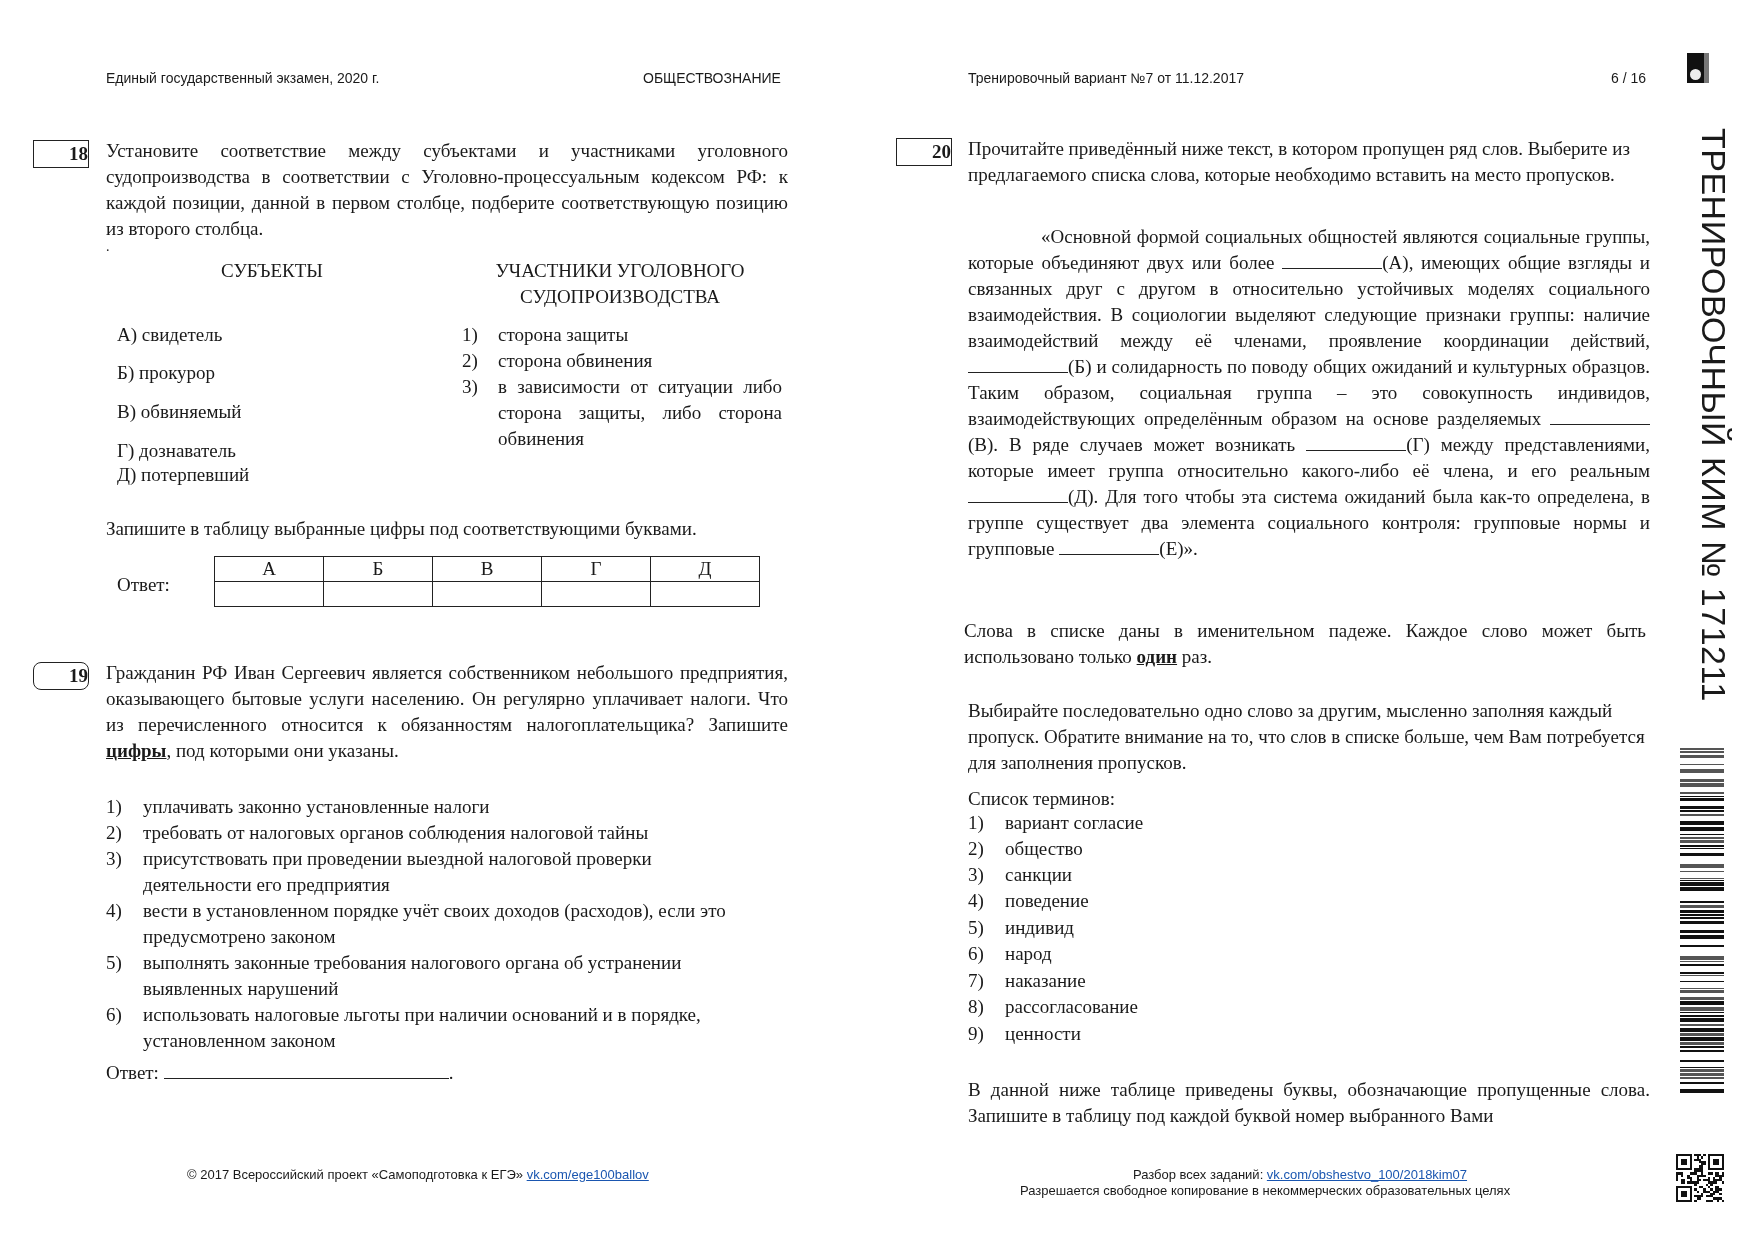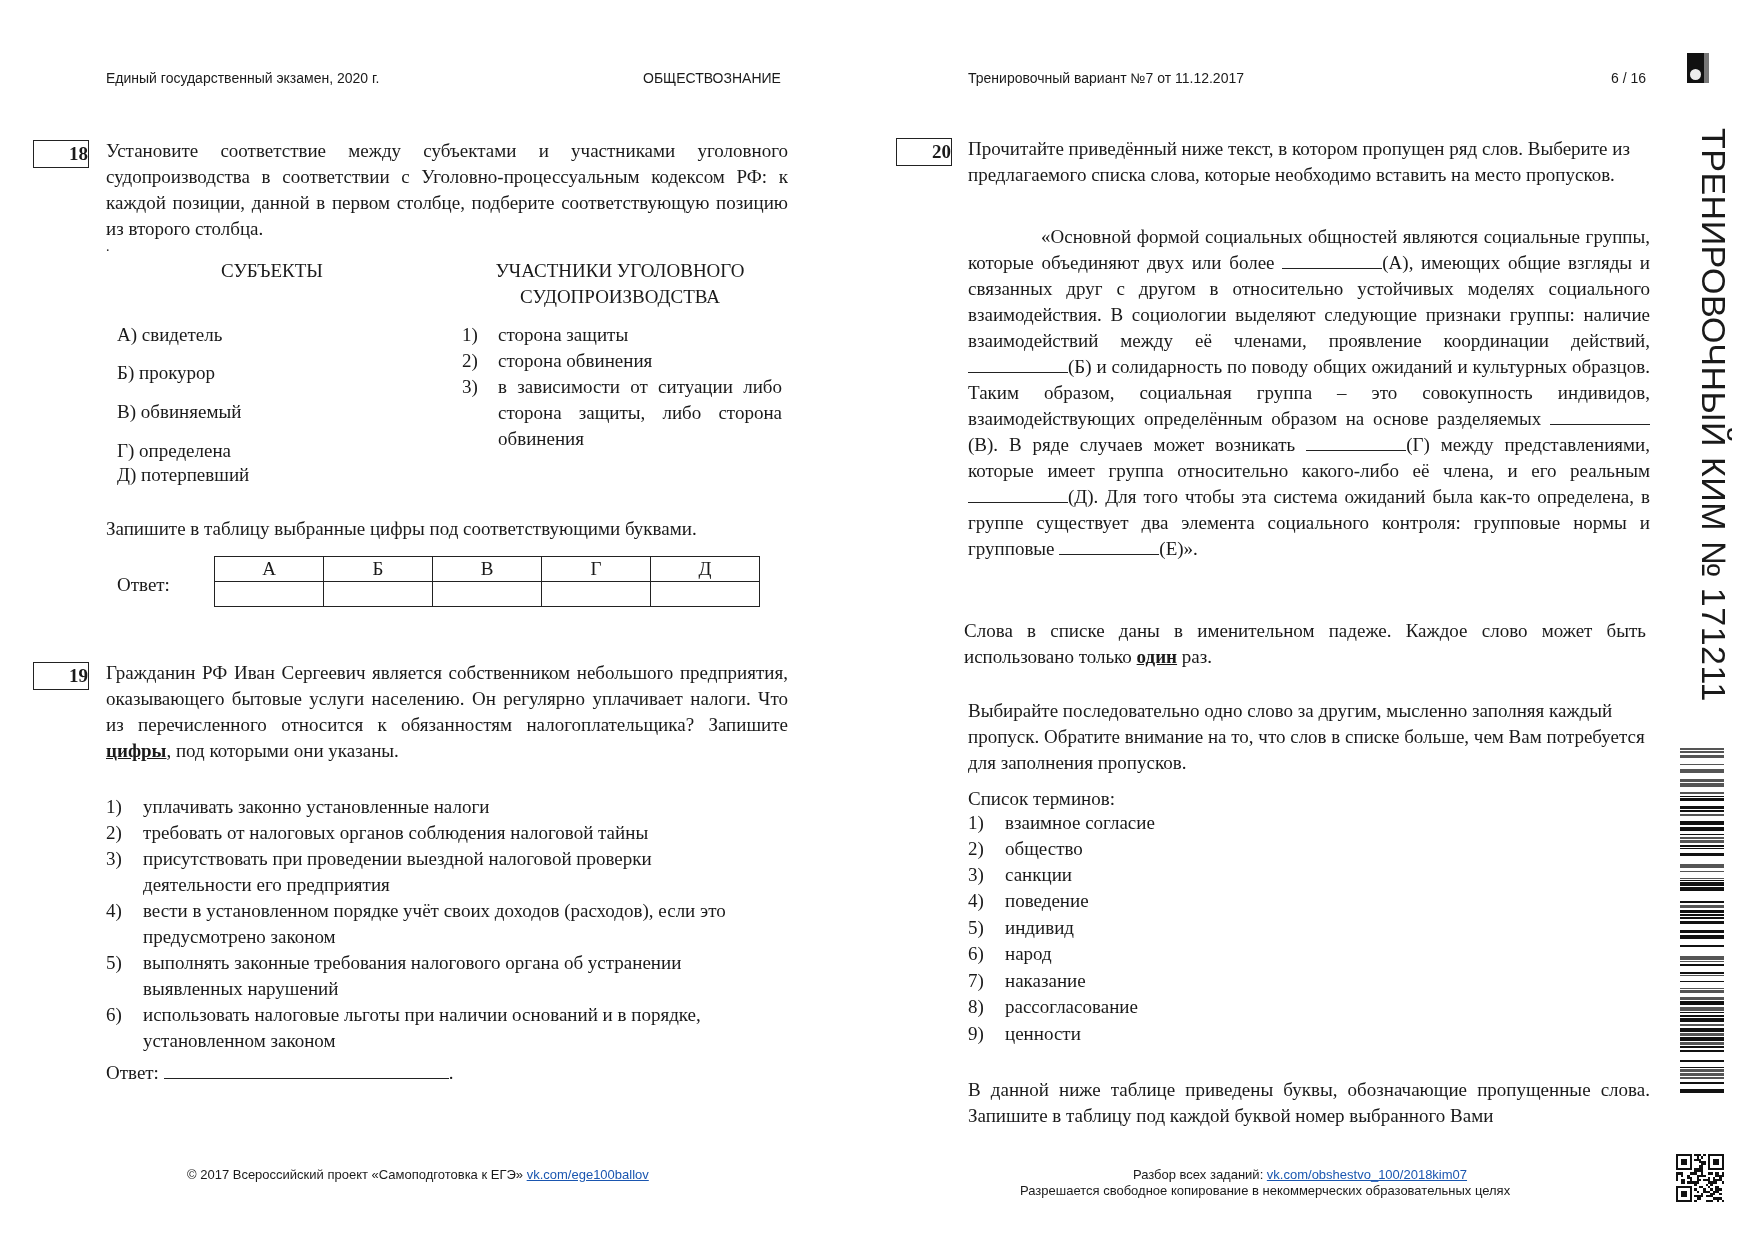--- a/index.html
+++ b/index.html
@@ -12,21 +12,21 @@
   #hdr-center { left: 643px; }
   #hdr-right { left: 968px; }
   #hdr-page { left: 1611px; }
 
   .logo { position: absolute; left: 1687px; top: 53px; width: 22px; height: 30px; background: #111; }
   .logo::before { content: ""; position: absolute; right: 0; top: 0; width: 5px; height: 30px; background: #777; }
   .logo::after { content: ""; position: absolute; left: 3px; bottom: 3px; width: 11px; height: 11px; border-radius: 50%; background: #eee; }
 
   .qnum { position: absolute; width: 54px; height: 26px; border: 1px solid #222; font-weight: bold; font-size: 19px; text-align: right; line-height: 26px; }
   #q18-num { left: 33px; top: 140px; }
-  #q19-num { left: 33px; top: 662px; }
+  #q19-num { left: 33px; top: 662px; border-radius: 8px; }
   #q20-num { left: 896px; top: 138px; }
 
   .txt { position: absolute; font-size: 19px; line-height: 26px; }
   .just { text-align: justify; text-align-last: left; }
 
   #q18-text { left: 106px; top: 138px; width: 682px; }
   #q18-dot { left: 106px; top: 234px; font-size: 14px; }
   #col1-head { left: 221px; top: 258px; }
   #col2-head { left: 470px; top: 258px; width: 300px; text-align: center; }
   .subj { position: absolute; left: 117px; font-size: 19px; }
@@ -78,21 +78,21 @@
 
 <div class="qnum serif" id="q18-num">18</div>
 <div class="txt serif just" id="q18-text">Установите соответствие между субъектами и участниками уголовного судопроизводства в соответствии с Уголовно-процессуальным кодексом РФ: к каждой позиции, данной в первом столбце, подберите соответствующую позицию из второго столбца.</div>
 <div class="txt serif" id="q18-dot">.</div>
 <div class="txt serif" id="col1-head">СУБЪЕКТЫ</div>
 <div class="txt serif" id="col2-head">УЧАСТНИКИ УГОЛОВНОГО СУДОПРОИЗВОДСТВА</div>
 
 <div class="subj serif" style="top:324px">А) свидетель</div>
 <div class="subj serif" style="top:362px">Б) прокурор</div>
 <div class="subj serif" style="top:401px">В) обвиняемый</div>
-<div class="subj serif" style="top:440px">Г) определена</div>
+<div class="subj serif" style="top:440px">Г) дознаватель</div>
 <div class="subj serif" style="top:464px">Д) потерпевший</div>
 
 <div class="part serif" style="top:322px">
   <span class="n">1)</span>
   <span class="t">сторона защиты</span>
 </div>
 <div class="part serif" style="top:348px">
   <span class="n">2)</span>
   <span class="t">сторона обвинения</span>
 </div>
@@ -155,21 +155,21 @@
 <div class="qnum serif" id="q20-num">20</div>
 <div class="txt serif" id="q20-text">Прочитайте приведённый ниже текст, в котором пропущен ряд слов. Выберите из предлагаемого списка слова, которые необходимо вставить на место пропусков.</div>
 <div class="txt serif just" id="q20-passage"><span style="display:inline-block;width:73px"></span><span>«Основной формой социальных общностей являются социальные группы, которые объединяют двух или более </span><span class="blank"></span><span>(А), имеющих общие взгляды и связанных друг с другом в относительно устойчивых моделях социального взаимодействия. В социологии выделяют следующие признаки группы: наличие взаимодействий между её членами, проявление координации действий, </span><span class="blank"></span><span>(Б) и солидарность по поводу общих ожиданий и культурных образцов. Таким образом, социальная группа – это совокупность индивидов, взаимодействующих определённым образом на основе разделяемых </span><span class="blank"></span><span>(В). В ряде случаев может возникать </span><span class="blank"></span><span>(Г) между представлениями, которые имеет группа относительно какого-либо её члена, и его реальным </span><span class="blank"></span><span>(Д). Для того чтобы эта система ожиданий была как-то определена, в группе существует два элемента социального контроля: групповые нормы и групповые </span><span class="blank"></span><span>(Е)».</span></div>
 
 <div class="txt serif just" id="q20-note1"><span>Слова в списке даны в именительном падеже.  Каждое слово может быть использовано только </span><span class="u">один</span><span> раз.</span></div>
 <div class="txt serif" id="q20-note2">Выбирайте последовательно одно слово за другим, мысленно заполняя каждый пропуск.  Обратите внимание на то, что слов в списке больше, чем Вам потребуется для заполнения пропусков.</div>
 <div class="txt serif" id="q20-list-title">Список терминов:</div>
 
 <div class="term serif" style="top:812px">
     <span class="n">1)</span>
-    <span>взаимное согласие</span>
+    <span>вариант согласие</span>
   </div>
 <div class="term serif" style="top:838px">
     <span class="n">2)</span>
     <span>общество</span>
   </div>
 <div class="term serif" style="top:864px">
     <span class="n">3)</span>
     <span>санкции</span>
   </div>
 <div class="term serif" style="top:890px">

